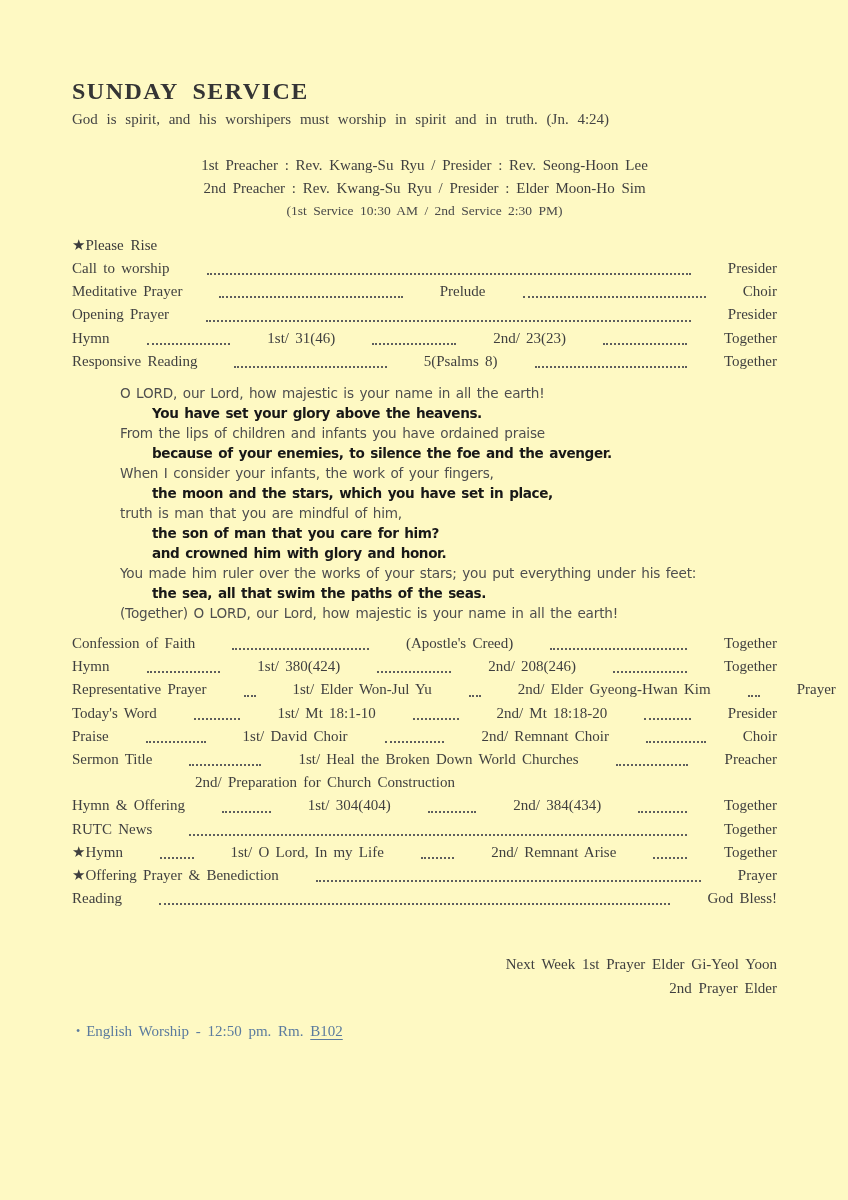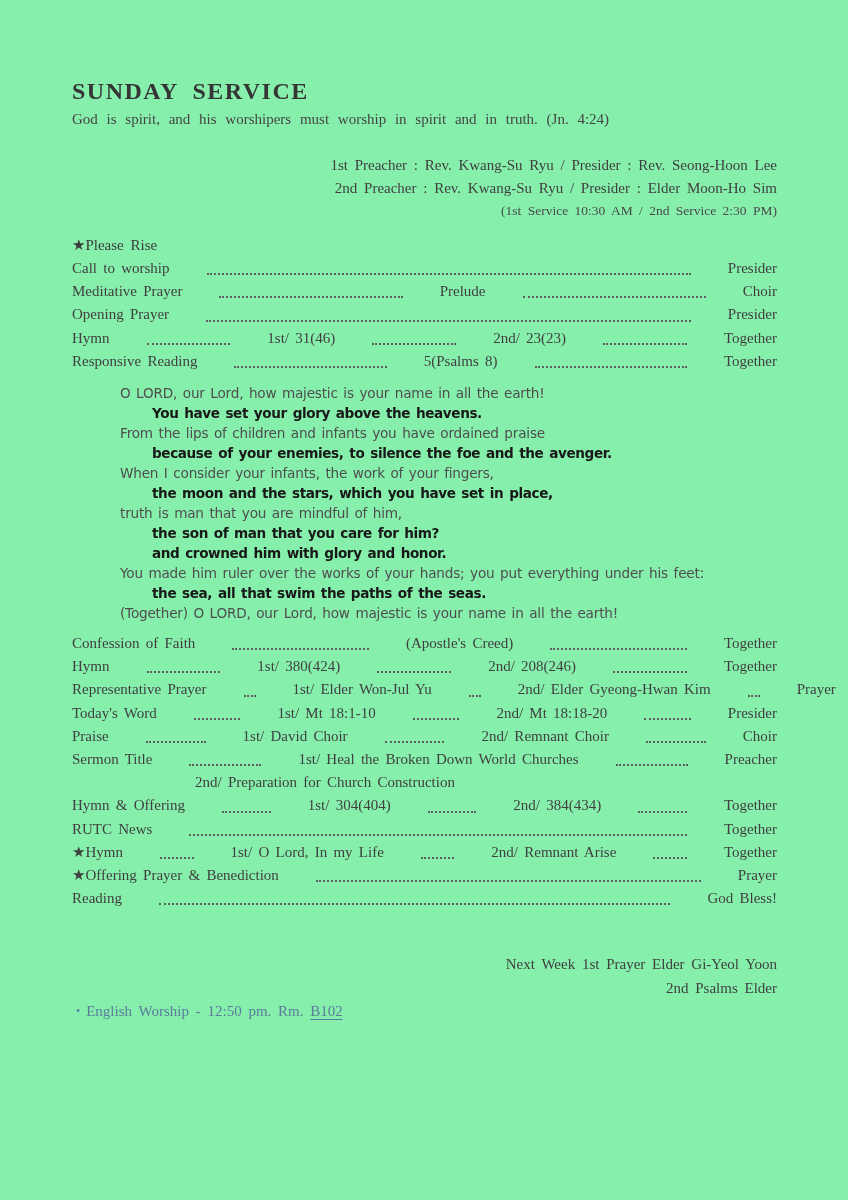--- a/index.html
+++ b/index.html
@@ -1,19 +1,19 @@
 <!DOCTYPE html>
 <html><head>
 <meta charset="utf-8">
 <style>
   html,body{margin:0;padding:0;background:#ffffff;}
   .page{
     position:relative;
     width:848px;height:1200px;
-    background:#86efac;
+    background:#fef9c3;
     color:#3d3d3d;
     font-family:"Liberation Serif","DejaVu Serif",serif;
     overflow:hidden;
     box-sizing:border-box;
   }
   .content{padding:78px 71px 0 72px;box-sizing:border-box;}
 
   .title{
     font-size:24px;
     font-weight:600;
@@ -25,21 +25,21 @@
   .subtitle{
     margin-top:5px;
     font-size:15px;
     word-spacing:5px;
     color:#454545;
     line-height:21px;
   }
 
   .service-info{
     margin-top:24px;
-    text-align:right;
+    text-align:center;
     font-size:15px;
     line-height:23px;
     word-spacing:3px;
     color:#3f3f3f;
   }
   .service-info .small{
     font-size:13.5px;
     line-height:22px;
     color:#4a4a4a;
   }
@@ -95,20 +95,21 @@
   .next-week{
     margin-top:42px;
     text-align:right;
     font-size:15px;
     line-height:24px;
     word-spacing:3px;
     color:#3f3f3f;
   }
 
   .english-note{
+    margin-top:20px;
     margin-left:4px;
     font-size:15px;
     line-height:22px;
     word-spacing:3px;
     color:#5b7b9e;
   }
   .english-note .bullet{font-size:12px;vertical-align:1px;margin-right:6px;}
   .english-note .room{text-decoration:underline;text-underline-offset:3px;}
 </style>
 </head>
@@ -167,21 +168,21 @@
     <div class="reading" id="reading">
         <div class="reading-line">O LORD, our Lord, how majestic is your name in all the earth!</div>
         <div class="reading-line bold">You have set your glory above the heavens.</div>
         <div class="reading-line">From the lips of children and infants you have ordained praise</div>
         <div class="reading-line bold">because of your enemies, to silence the foe and the avenger.</div>
         <div class="reading-line">When I consider your infants, the work of your fingers,</div>
         <div class="reading-line bold">the moon and the stars, which you have set in place,</div>
         <div class="reading-line">truth is man that you are mindful of him,</div>
         <div class="reading-line bold">the son of man that you care for him?</div>
         <div class="reading-line bold">and crowned him with glory and honor.</div>
-        <div class="reading-line">You made him ruler over the works of your hands; you put everything under his feet:</div>
+        <div class="reading-line">You made him ruler over the works of your stars; you put everything under his feet:</div>
         <div class="reading-line bold">the sea, all that swim the paths of the seas.</div>
         <div class="reading-line">(Together) O LORD, our Lord, how majestic is your name in all the earth!</div>
       </div>
 
     <div class="program" id="program2">
         <div class="prog-row">
           <span class="lbl">Confession of Faith</span>
           <span class="leader"></span>
           <span class="val">(Apostle's Creed)</span>
           <span class="leader"></span>
@@ -261,21 +262,21 @@
         </div>
         <div class="prog-row">
           <span class="lbl">Reading</span>
           <span class="leader"></span>
           <span class="role">God Bless!</span>
         </div>
       </div>
 
     <div class="next-week">
       <div>Next Week 1st Prayer Elder Gi-Yeol Yoon</div>
-      <div>2nd Psalms Elder</div>
+      <div>2nd Prayer Elder</div>
     </div>
 
     <div class="english-note">
       <span class="bullet">•</span><span>English Worship - 12:50 pm. Rm.</span>
       <span class="room">B102</span>
     </div>
 
   </div>
 </div>
 

